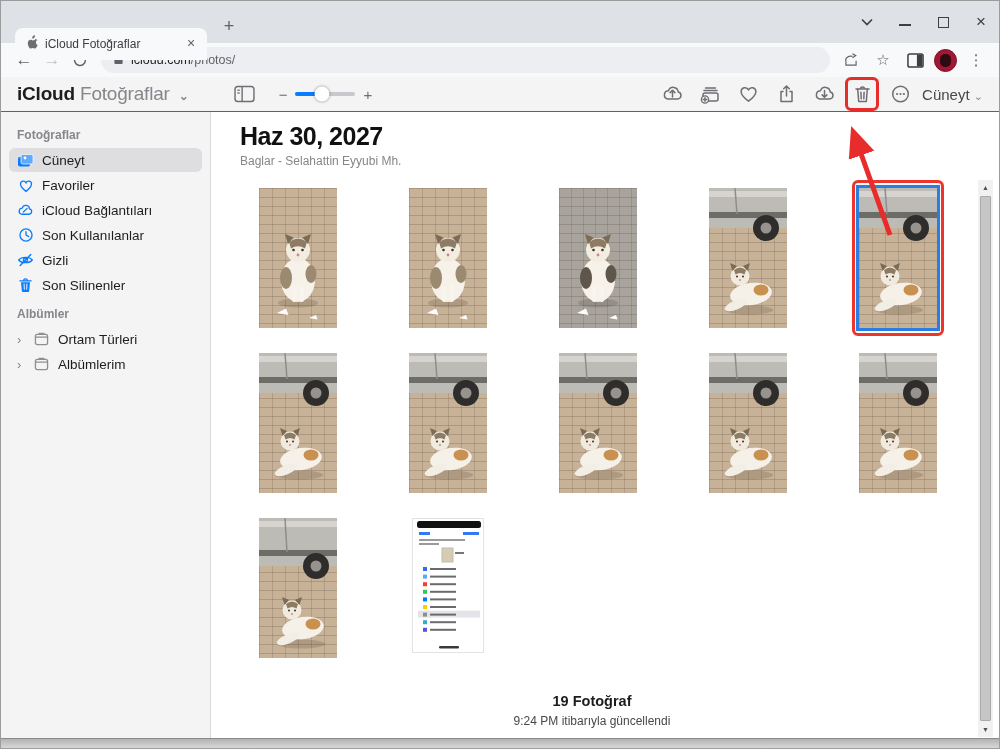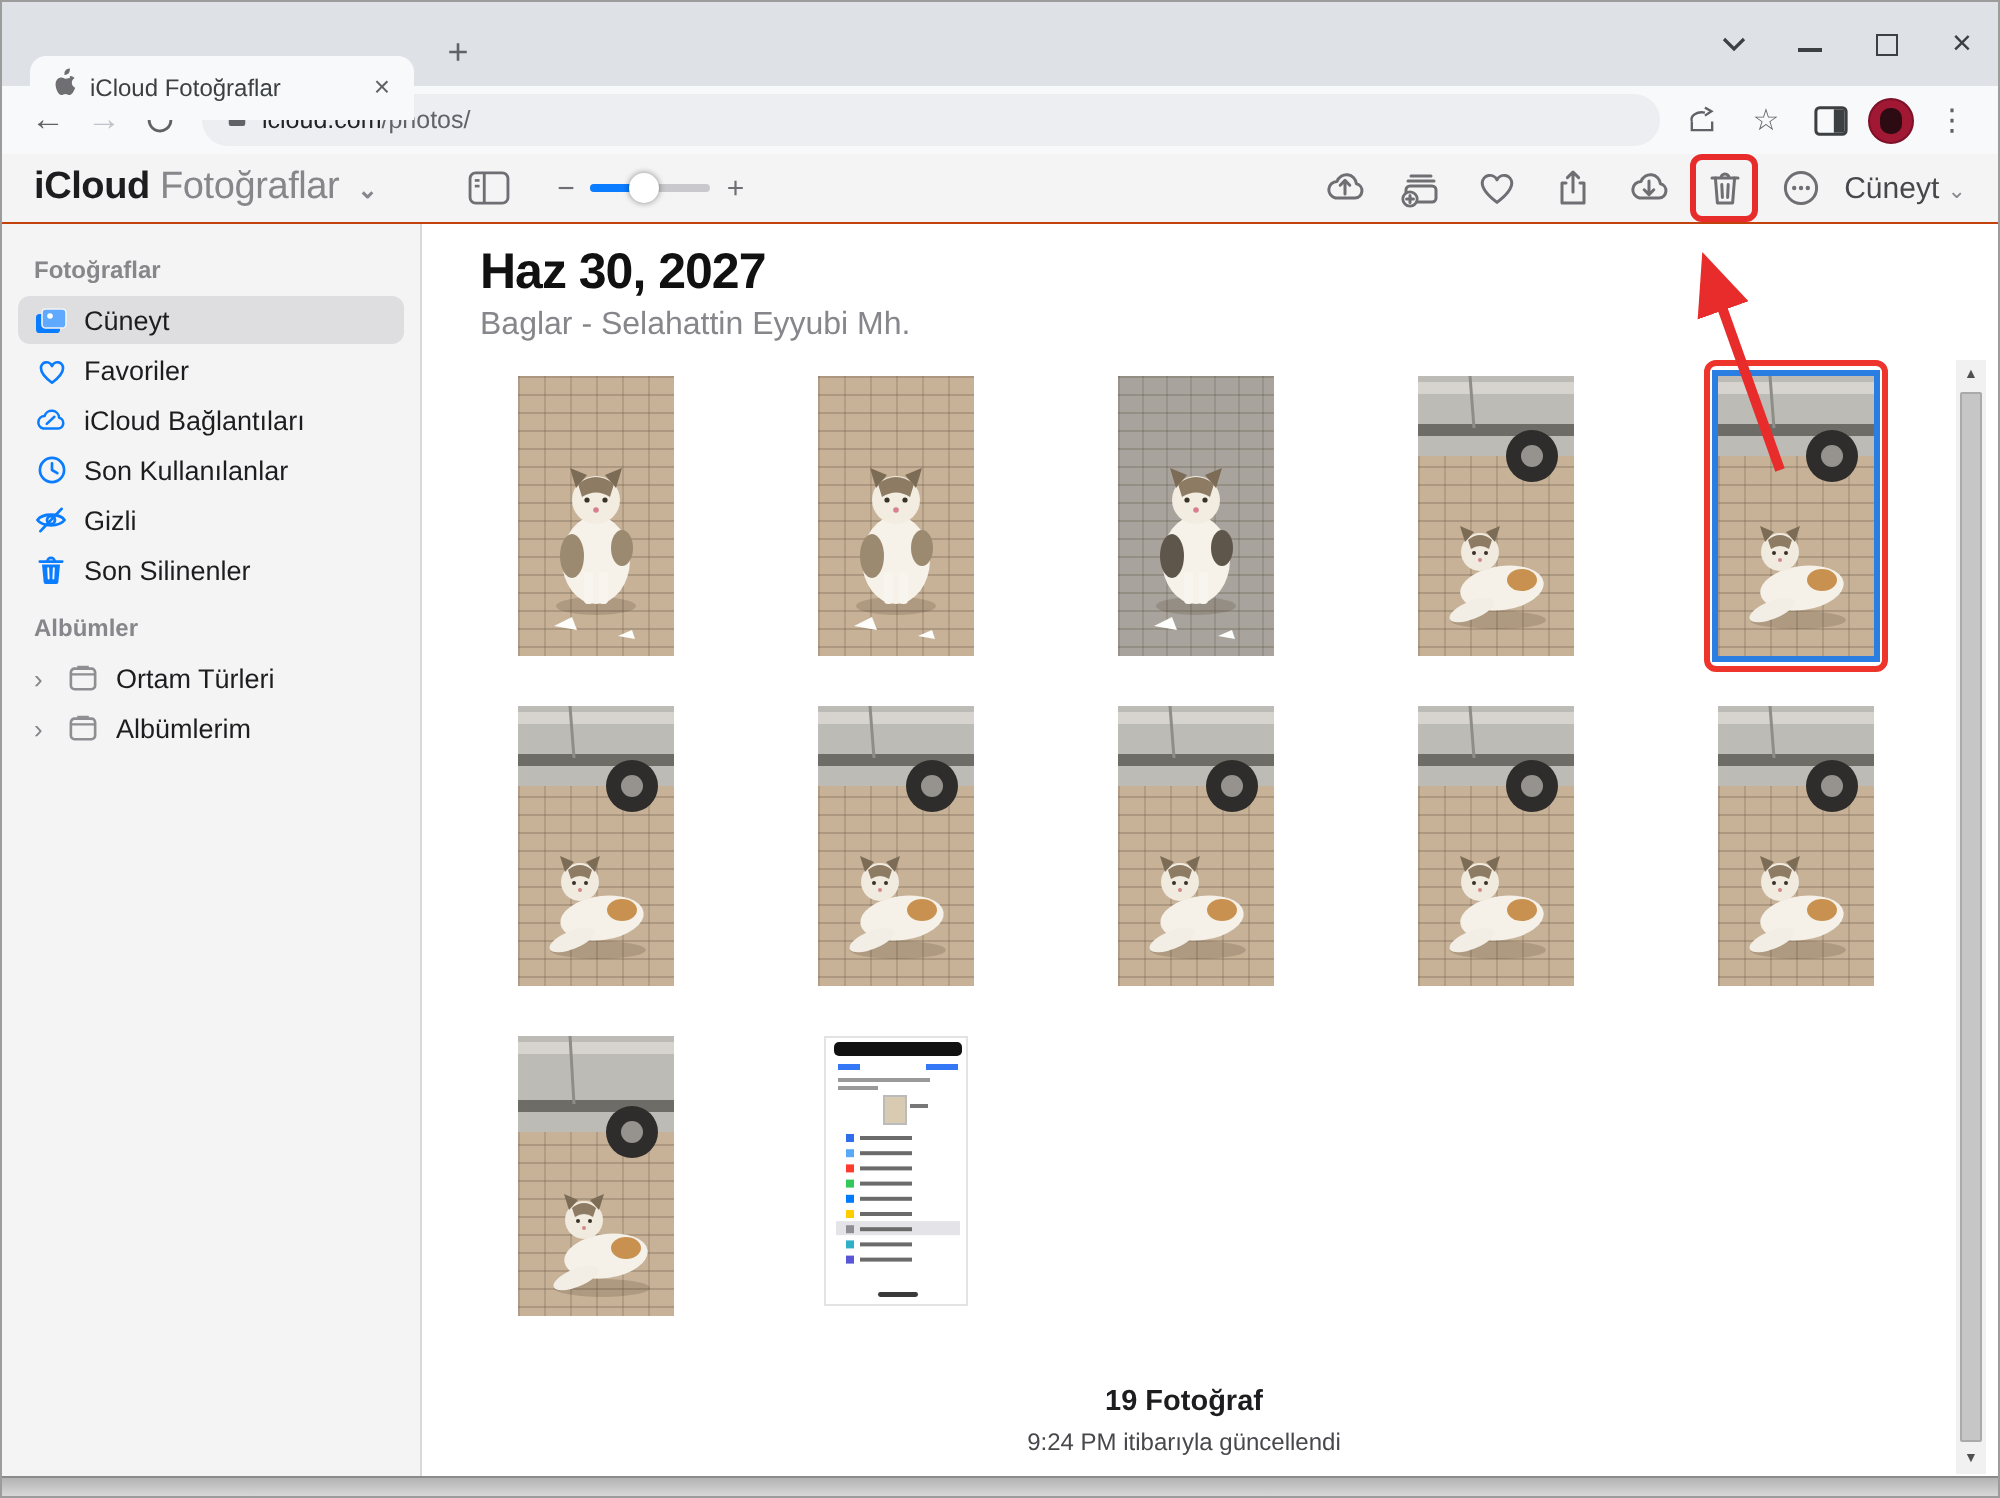--- a/index.html
+++ b/index.html
@@ -47,21 +47,21 @@
   .sidebar { width:210px; background:#f4f4f5; border-right:1px solid #d9d9db; padding-top:6px; flex:none; }
   .sec-title { font-size:12px; font-weight:700; color:#86868b; margin:10px 0 6px 16px; }
   .side-item { display:flex; align-items:center; gap:8px; height:24px; margin:1px 8px; padding:0 8px; border-radius:6px; font-size:13.5px; color:#1d1d1f; cursor:default; }
   .side-item.selected { background:#dedee1; }
   .side-item .chev-r { color:#86868b; font-size:13px; width:8px; }
   .side-item .ico { width:17px; height:17px; display:flex; align-items:center; justify-content:center; flex:none; }
 
   .content { position:relative; flex:1; background:#fff; overflow:hidden; }
   .mainhead { padding:10px 0 0 29px; height:62px; }
   .date-title { font-size:25px; font-weight:800; letter-spacing:-0.5px; color:#111; font-family:"Liberation Sans", sans-serif; }
-  .location { font-size:16px; color:#86868b; margin-top:3px; }
+  .location { font-size:12px; color:#86868b; margin-top:3px; }
 
   .grid-row { display:grid; grid-template-columns:repeat(5,150px); padding-left:12px; height:165px; align-items:start; justify-items:center; }
   .grid-row:first-of-type { padding-top:14px; height:179px; }
   .cellwrap { position:relative; }
   .photo { position:relative; width:78px; height:140px; overflow:hidden; background-color:#c7b298;
            background-image:linear-gradient(rgba(90,75,55,.25) 1px, transparent 1px), linear-gradient(90deg, rgba(90,75,55,.2) 1px, transparent 1px);
            background-size:13px 9px; cursor:pointer; }
   .photo.gray { background-color:#a8a49d; background-size:12px 9px; }
   .photo.plain { background:#fff; border:1px solid #e3e3e3; }
   .photo svg { position:absolute; inset:0; }

